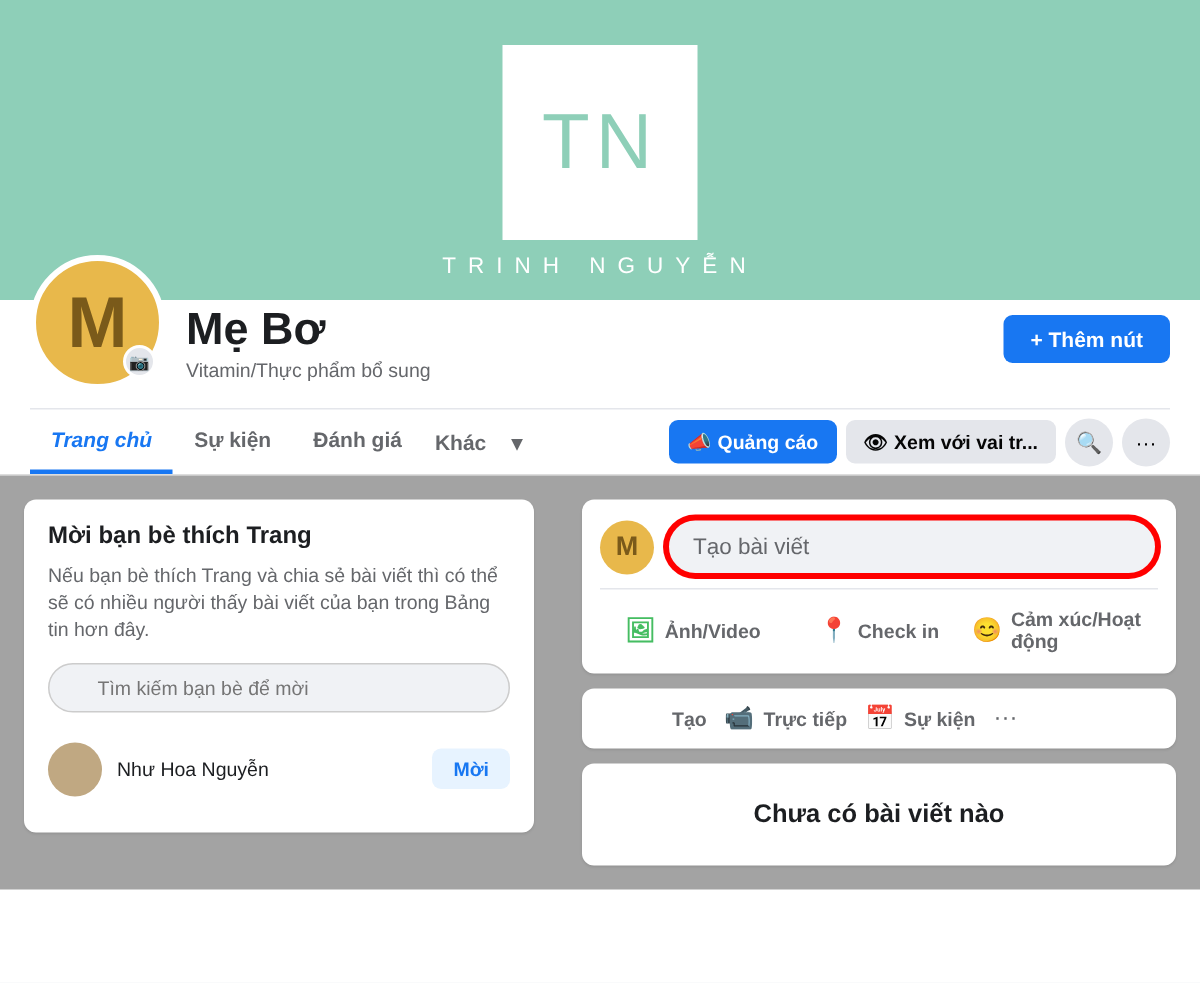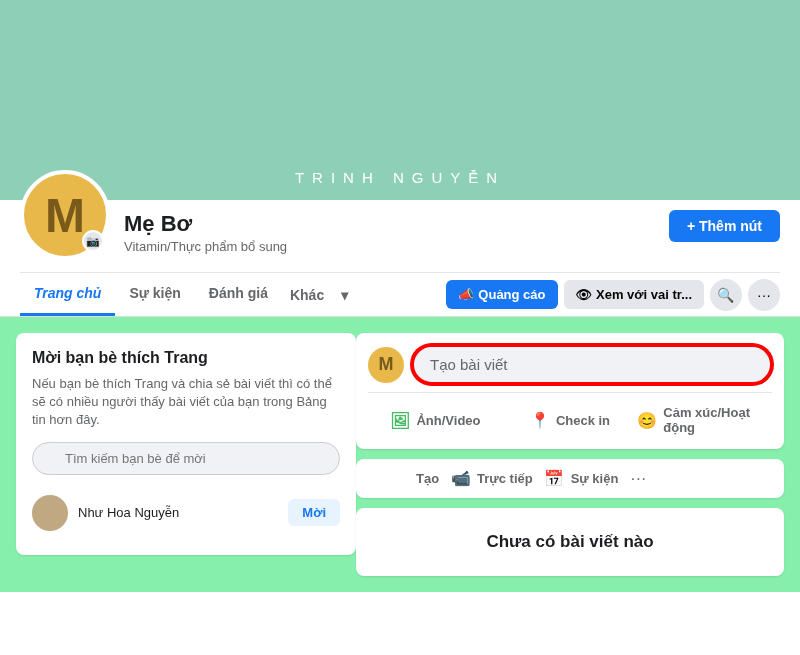--- a/index.html
+++ b/index.html
@@ -94,21 +94,21 @@
       align-items: center;
       justify-content: center;
       font-size: 11px;
     }
     .profile-info {
       margin-left: 14px;
       flex: 1;
       padding-bottom: 6px;
     }
     .profile-name {
-      font-size: 22px;
+      font-size: 30px;
       font-weight: 700;
       color: #1c1e21;
     }
     .profile-category {
       font-size: 13px;
       color: #65676b;
       margin-top: 2px;
     }
     .add-button {
       margin-left: auto;
@@ -192,23 +192,23 @@
       display: flex;
       align-items: center;
       justify-content: center;
       cursor: pointer;
       font-size: 14px;
     }
 
     
     .main-content {
       display: flex;
-      gap: 0;
+      gap: 32px;
       padding: 16px 16px;
-      background: #86efac;
+      background: #a3a3a3;
     }
 
     
     .left-panel {
       width: 340px;
       flex-shrink: 0;
     }
     .invite-card {
       background: white;
       border-radius: 8px;
@@ -393,20 +393,25 @@
     .right-panel-wrapper {
       position: relative;
     }
   </style>
 </head>
 <body>
 
 <div style="width:800px; height:655px; overflow:hidden; position:relative; background:white;">
 
   <div class="cover-photo">
+    <div style="display:flex; flex-direction:column; align-items:center;">
+      <div class="cover-logo-box">
+        <span class="cover-logo-letters">TN</span>
+      </div>
+    </div>
     <span class="cover-name-text">TRINH NGUYỄN</span>
   </div>
 
   <div class="profile-section">
     <div class="profile-top">
       <div class="avatar-wrap">
         <span class="avatar-letter">M</span>
         <div class="camera-icon-wrap">📷</div>
       </div>
       <div class="profile-info">

